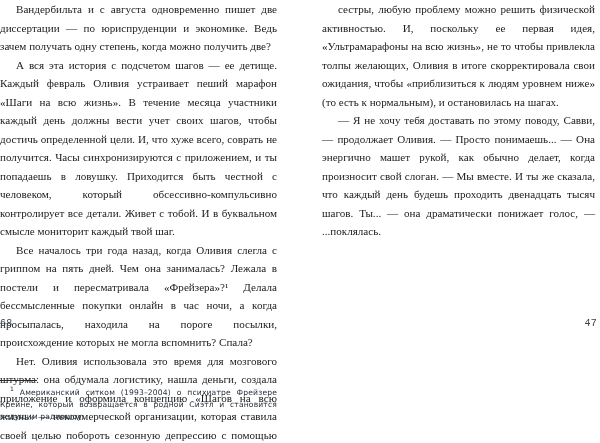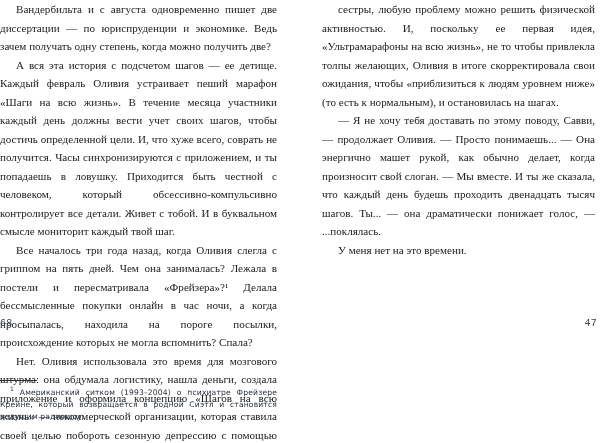--- a/index.html
+++ b/index.html
@@ -108,20 +108,19 @@
       <p class="footnote-text"><sup>1</sup> <span>Американский ситком (1993–2004) о психиатре Фрейзере Крей­не, который возвращается в родной Сиэтл и становится ведущим радиошоу.</span></p>
     </div>
 
     <div class="folio folio-left">68</div>
   </div>
 
   <div class="page page-right">
     <div class="col">
       <p class="para">сестры, любую проблему можно решить физической активно­стью. И, поскольку ее первая идея, «Ультрамарафоны на всю жизнь», не то чтобы привлекла толпы желающих, Оливия в итоге скорректировала свои ожидания, чтобы «приблизиться к людям уровнем ниже» (то есть к нормальным), и останови­лась на шагах.</p>
       <p class="para">— Я не хочу тебя доставать по этому поводу, Савви, — про­должает Оливия. — Просто понимаешь... — Она энергично машет рукой, как обычно делает, когда произносит свой сло­ган. — Мы вместе. И ты же сказала, что каждый день будешь проходить двенадцать тысяч шагов. Ты... — она драматически понижает голос, — ...поклялась.</p>
-      <p class="para">У меня нет на это времени.</p>
 
     </div>
 
     <div class="folio folio-right">47</div>
   </div>
 
 </div>
 
 </body></html>

